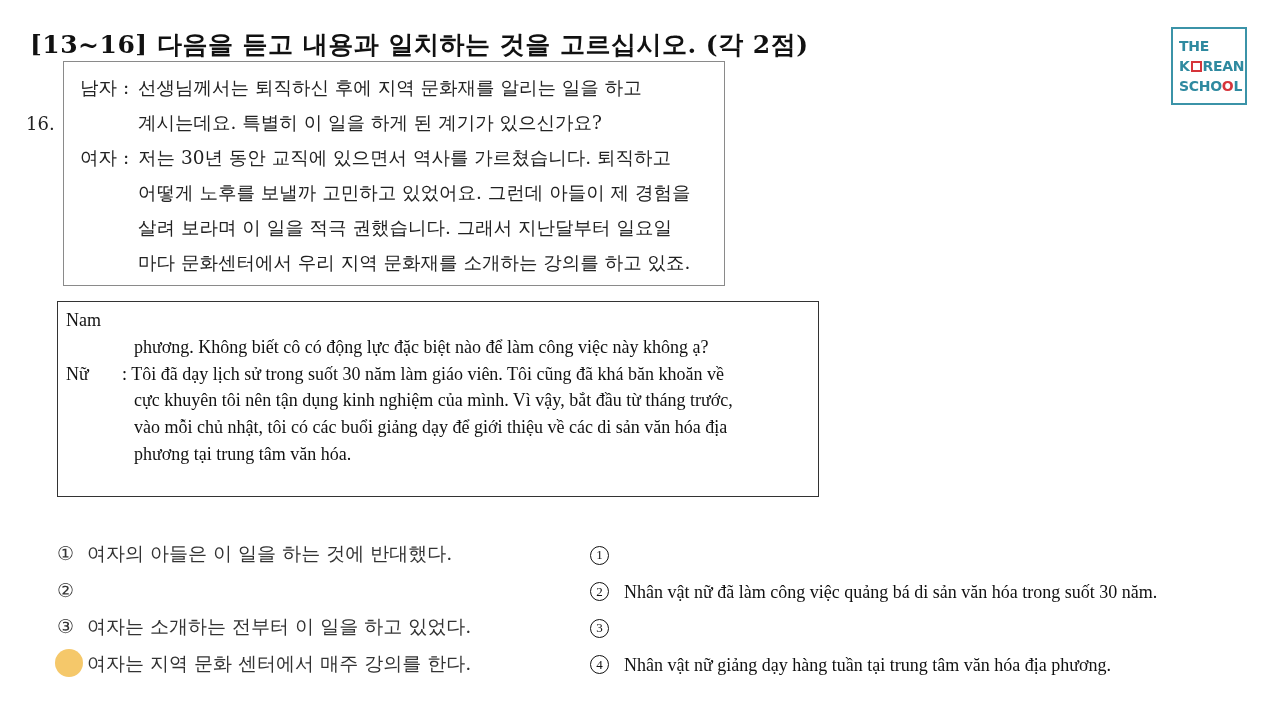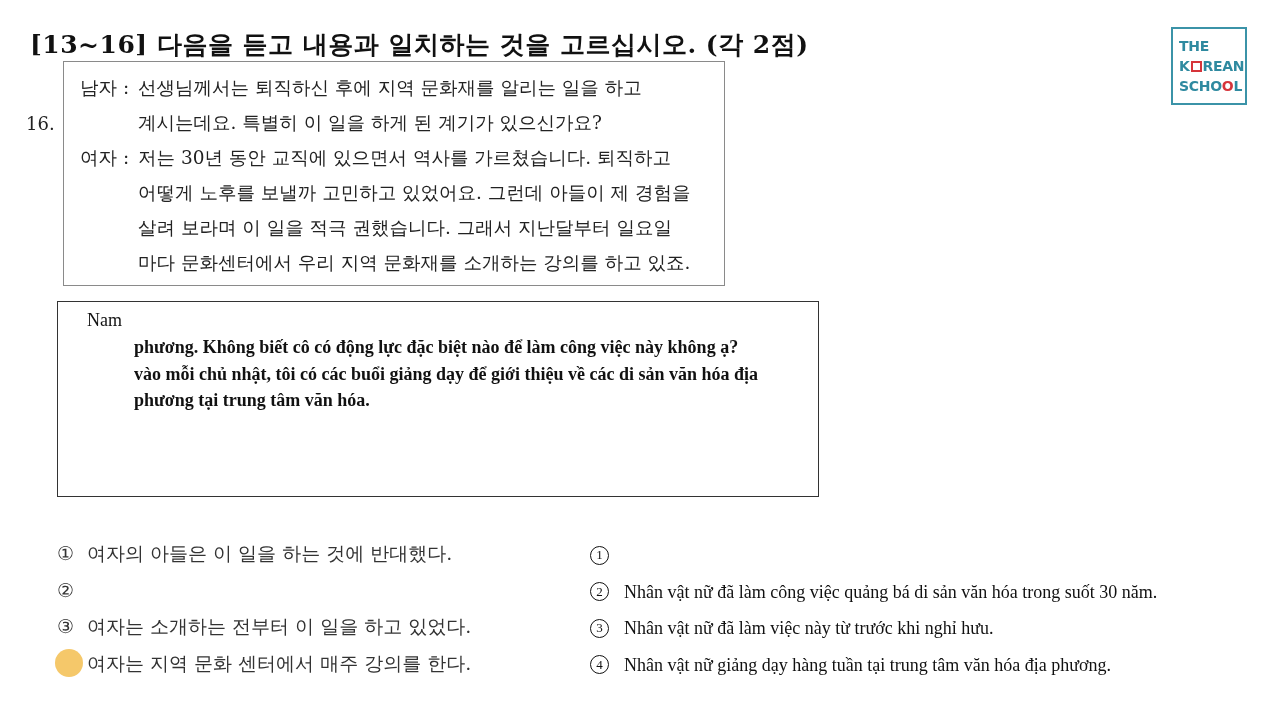--- a/index.html
+++ b/index.html
@@ -42,23 +42,23 @@
     .kspk { width: 58px; flex: none; }
     .kindent { padding-left: 58px; }
     .vbox {
       position: absolute; left: 57px; top: 301px;
       width: 762px; height: 196px; box-sizing: border-box;
       border: 1.5px solid #333;
       padding: 5px 0 0 8px;
       font-family: "Liberation Serif", "DejaVu Serif", serif;
       font-size: 18px; color: #111;
     }
-    .vline { height: 26.8px; line-height: 26.8px; white-space: nowrap; display: flex; text-align: right; }
+    .vline { height: 26.8px; line-height: 26.8px; white-space: nowrap; display: flex; }
     .vspk { width: 56px; flex: none; }
-    .vindent { padding-left: 68px; font-weight: bold; }
+    .vindent { padding-left: 68px; }
     .choices-ko {
       position: absolute; left: 57px; top: 535px;
       font-size: 19px; color: #333;
     }
     .choice-ko { height: 36.5px; line-height: 36.5px; white-space: nowrap; display: flex; align-items: center; }
     .cnum { width: 30px; flex: none; }
     .hl-dot {
       display: inline-block; width: 28px; height: 28px; border-radius: 50%;
       background: #f5c86a; margin-left: -2px; margin-right: 4px;
     }
@@ -109,20 +109,27 @@
     </div>
 </div>
 
 <div class="vbox">
   <div class="vline">
       <span class="vspk">Nam</span>
     </div>
   <div class="vline vindent">
       <span>phương. Không biết cô có động lực đặc biệt nào để làm công việc này không ạ?</span>
     </div>
+  <div class="vline">
+      <span class="vspk">Nữ</span>
+      <span>: Tôi đã dạy lịch sử trong suốt 30 năm làm giáo viên. Tôi cũng đã khá băn khoăn về</span>
+    </div>
+  <div class="vline vindent">
+      <span>cực khuyên tôi nên tận dụng kinh nghiệm của mình. Vì vậy, bắt đầu từ tháng trước,</span>
+    </div>
   <div class="vline vindent">
       <span>vào mỗi chủ nhật, tôi có các buổi giảng dạy để giới thiệu về các di sản văn hóa địa</span>
     </div>
   <div class="vline vindent">
       <span>phương tại trung tâm văn hóa.</span>
     </div>
 </div>
 
 <div class="choices-ko">
   <div class="choice-ko">
@@ -145,19 +152,18 @@
 <div class="choices-vi">
   <div class="choice-vi">
       <span class="circ">1</span>
     </div>
   <div class="choice-vi">
       <span class="circ">2</span>
       <span>Nhân vật nữ đã làm công việc quảng bá di sản văn hóa trong suốt 30 năm.</span>
     </div>
   <div class="choice-vi">
       <span class="circ">3</span>
-      <span>Nhân vật nữ đã làm việc này từ trước khi nghỉ hưu.</span>
     </div>
   <div class="choice-vi">
       <span class="circ">4</span>
       <span>Nhân vật nữ giảng dạy hàng tuần tại trung tâm văn hóa địa phương.</span>
     </div>
 </div>
 
 </body></html>

